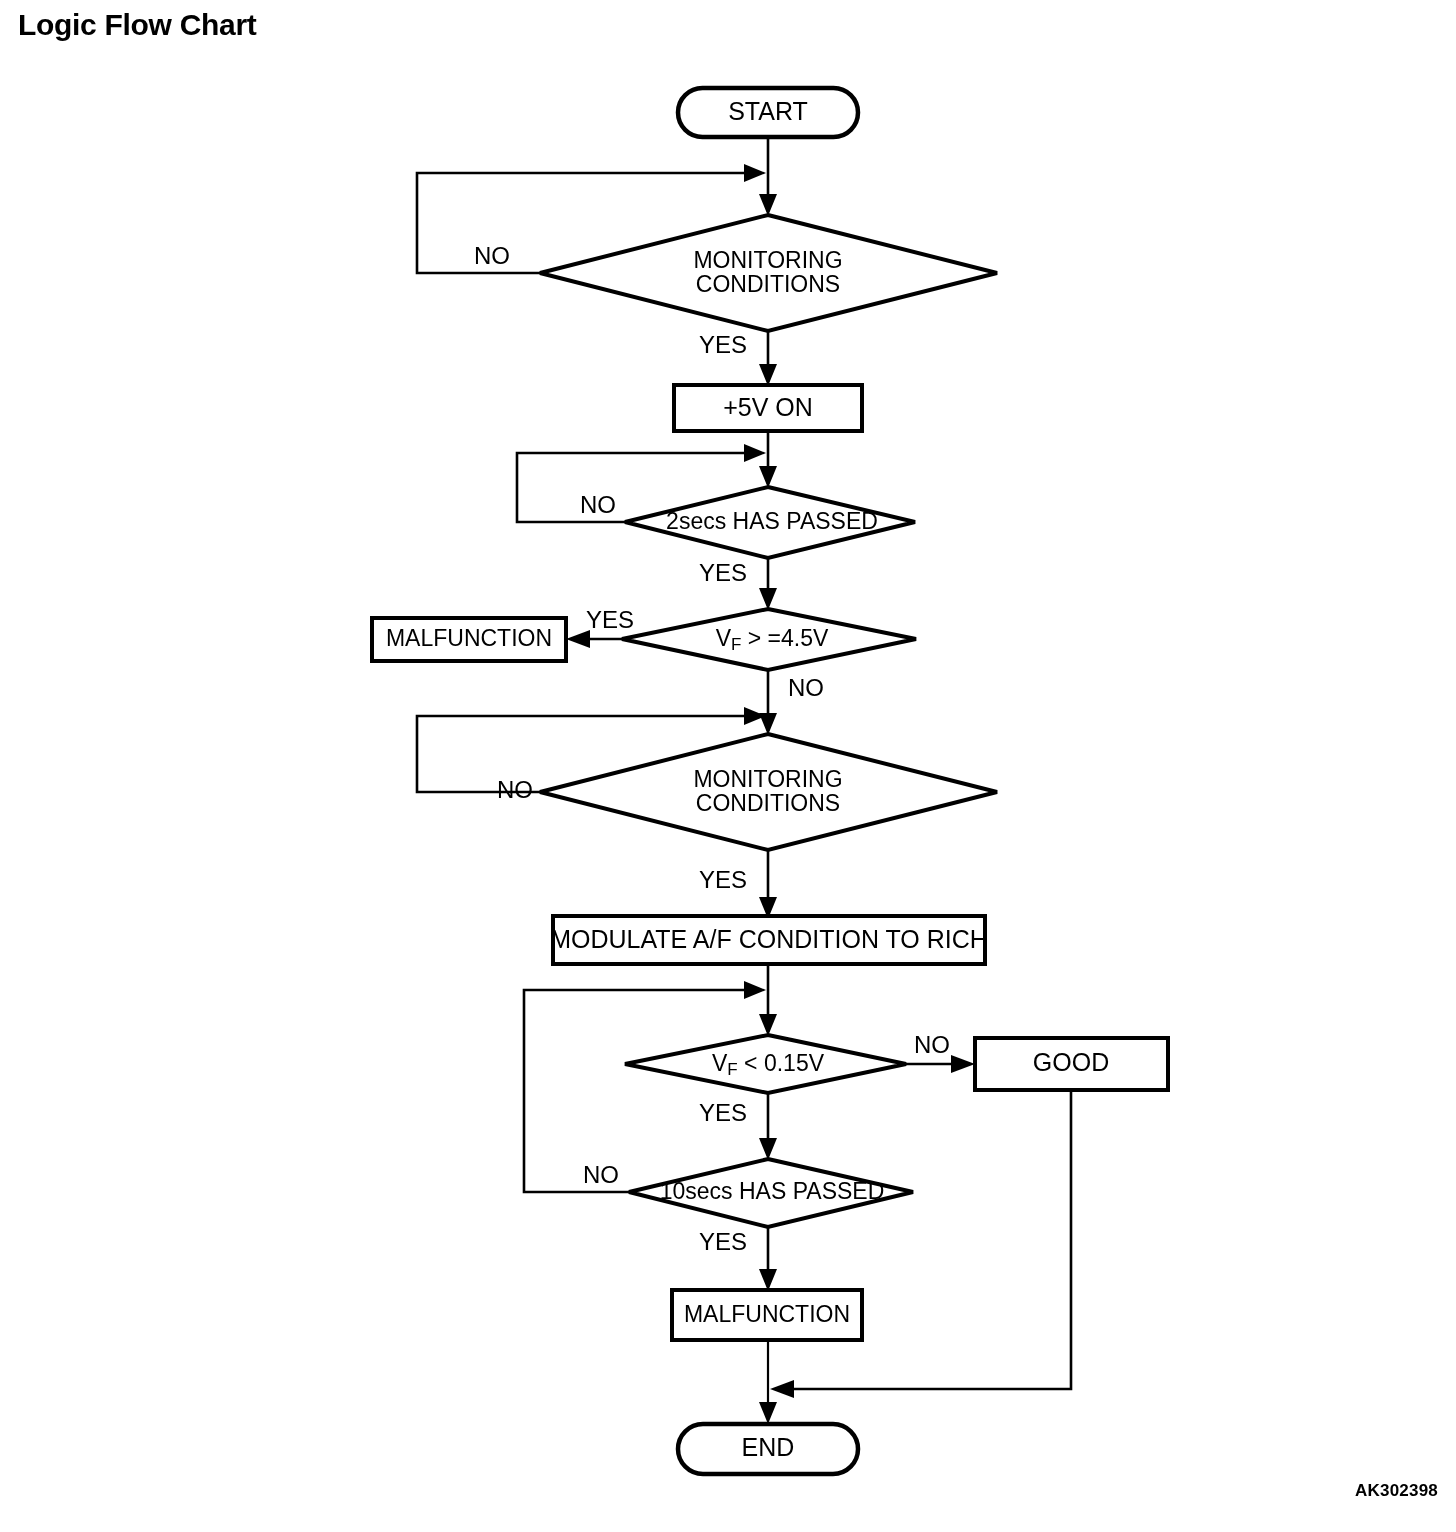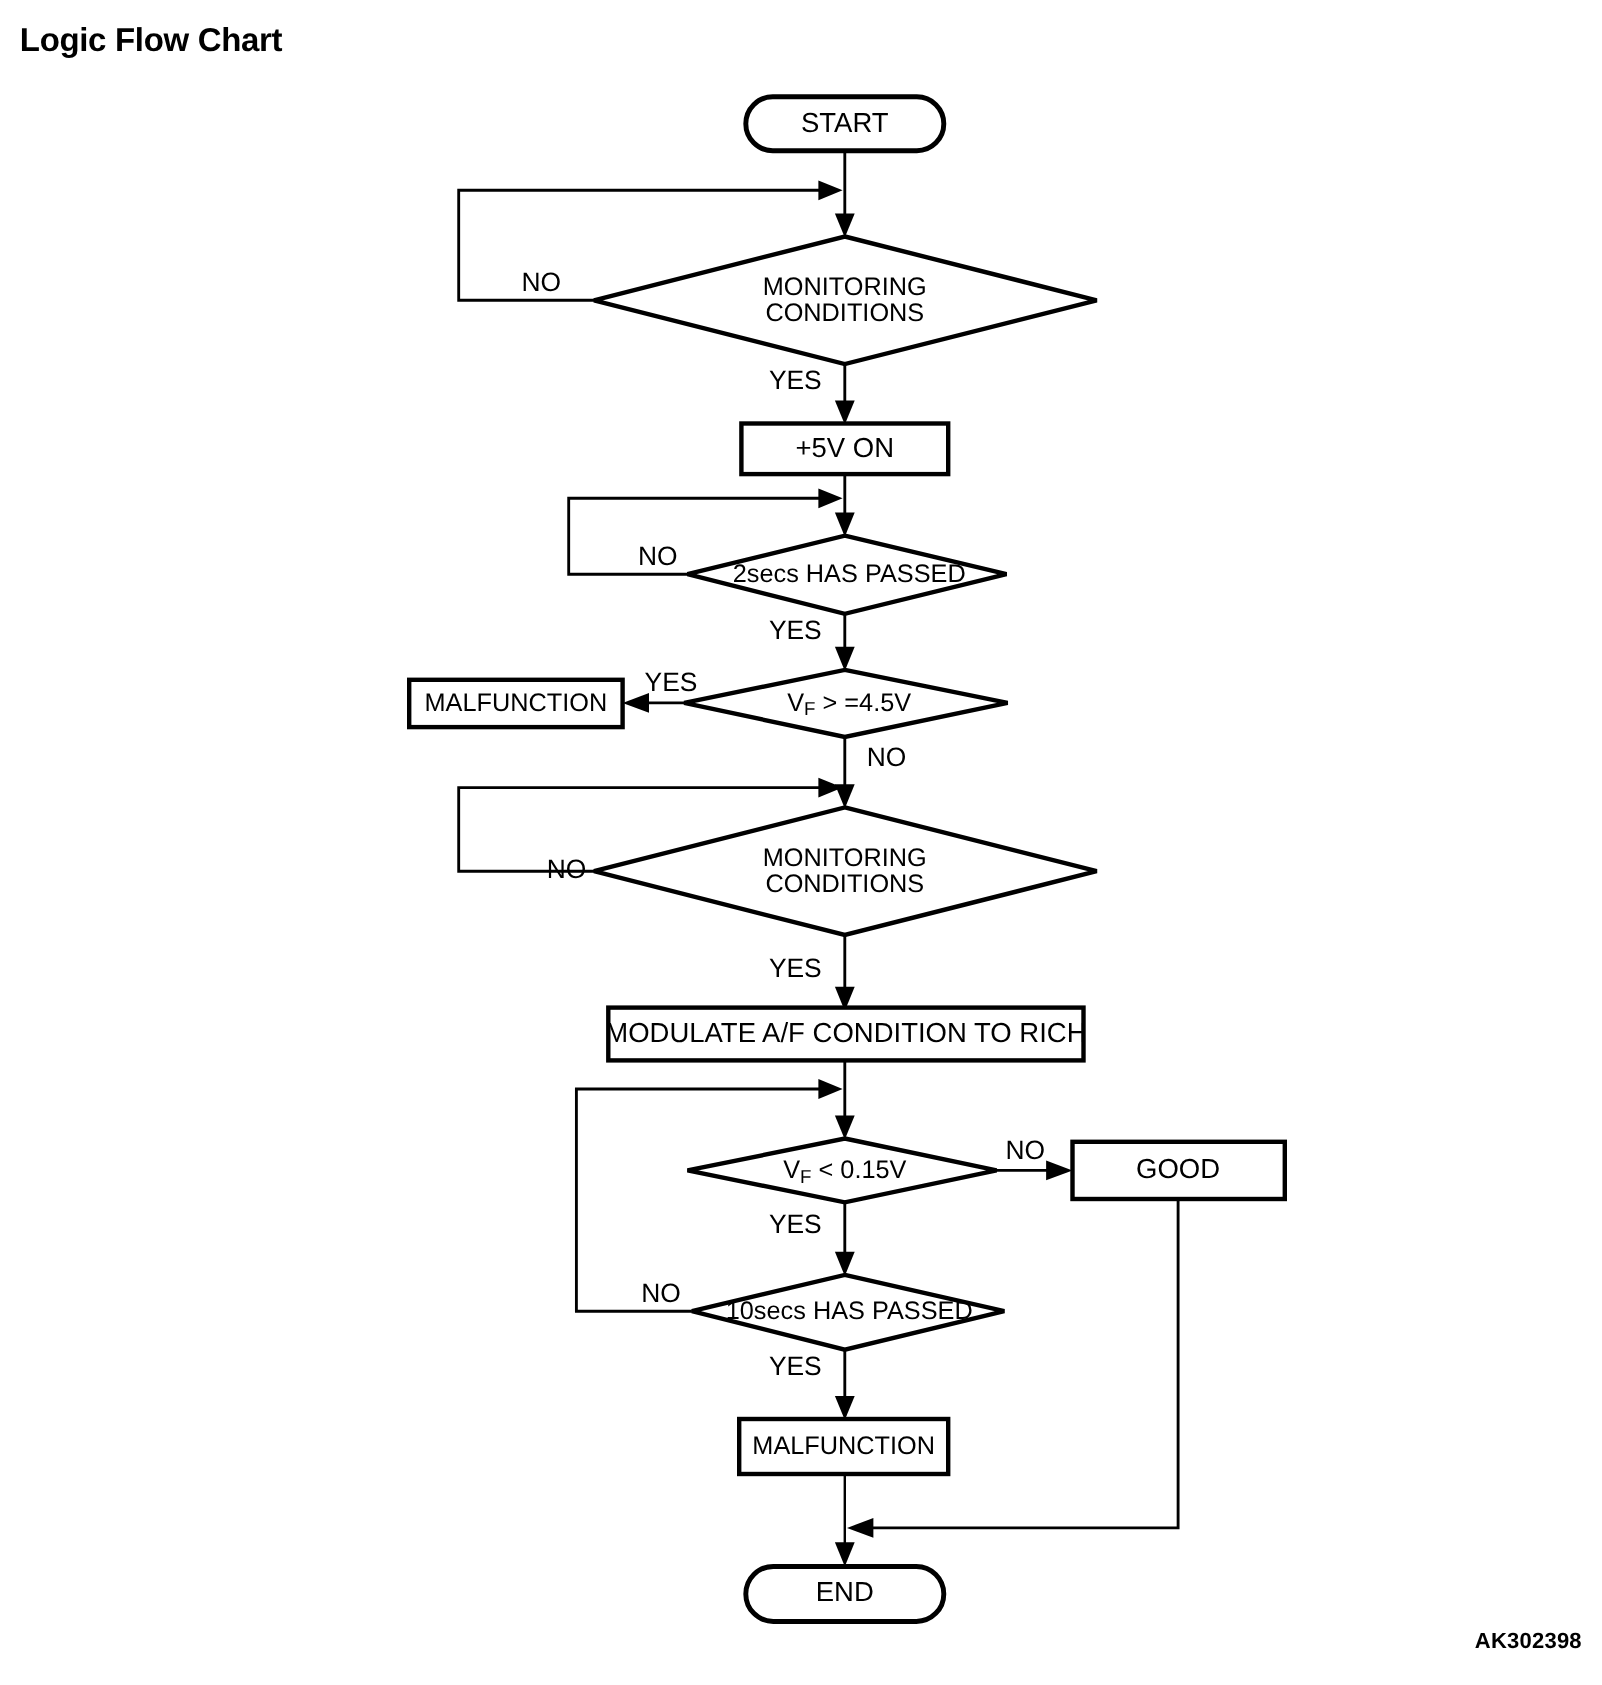--- a/index.html
+++ b/index.html
@@ -12,32 +12,32 @@
     width: 1456px;
     height: 1532px;
     position: relative;
     font-family: "Liberation Sans", sans-serif;
     color: #000000;
     overflow: hidden;
   }
   #page-title {
     position: absolute;
     left: 18px;
-    top: 20px;
+    top: 8px;
     font-size: 30px;
     font-weight: bold;
     letter-spacing: -0.3px;
     font-family: "Liberation Sans", sans-serif;
     white-space: nowrap;
   }
   #figure-code {
     position: absolute;
     right: 18px;
     top: 1481px;
-    font-size: 20px;
+    font-size: 17px;
     font-weight: bold;
     font-family: "Liberation Sans", sans-serif;
     letter-spacing: 0.2px;
     text-align: center;
   }
   #flow-svg {
     position: absolute;
     left: 0;
     top: 0;
     width: 1456px;

